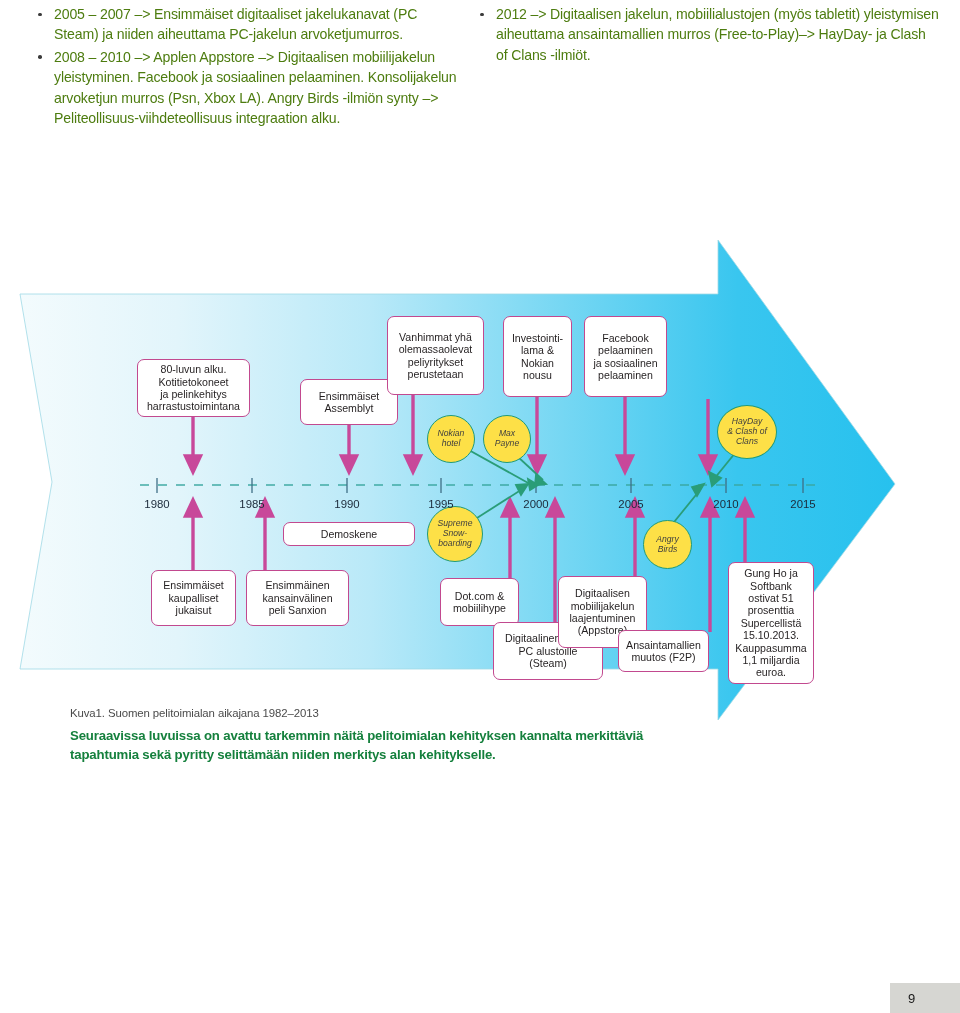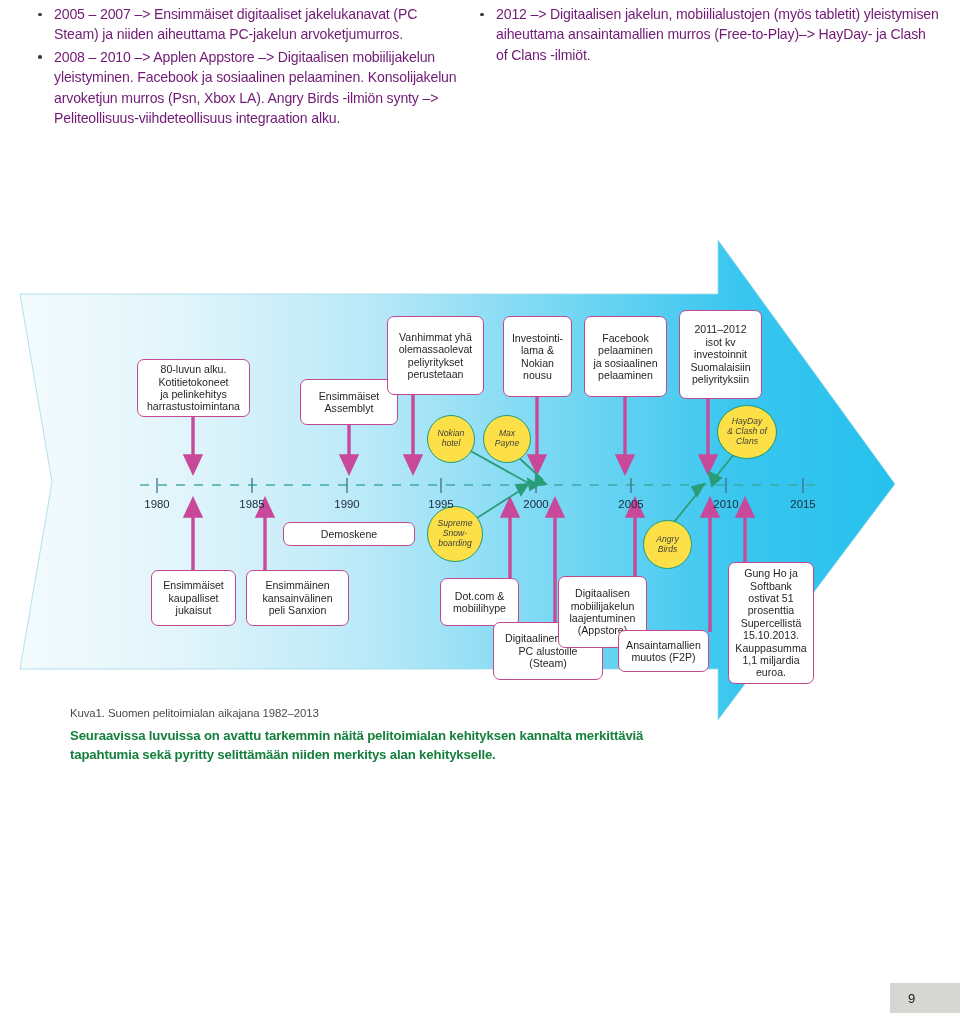--- a/index.html
+++ b/index.html
@@ -19,21 +19,21 @@
   .col{position:absolute;top:4px;}
   .col.left{left:28px;width:430px;}
   .col.right{left:470px;width:470px;}
 
   .bullet{
     position:relative;
     padding-left:26px;
     margin-bottom:2px;
     font-size:14.1px;
     line-height:20.4px;
-    color:#701a75;
+    color:#4d7c0f;
     letter-spacing:-0.15px;
   }
   .bullet:before{
     content:"";
     position:absolute;left:10px;top:8.5px;
     width:3.6px;height:3.6px;border-radius:50%;
     background:#3b3b3b;
   }
 
   
@@ -234,25 +234,20 @@
     <div class="node" style="left:387px;top:84px;width:97px;height:79px;">Vanhimmat yhä
 olemassaolevat
 peliyritykset
 perustetaan</div>
 
     <div class="node" style="left:584px;top:84px;width:83px;height:81px;">Facebook
 pelaaminen
 ja sosiaalinen
 pelaaminen</div>
 
-    <div class="node" style="left:679px;top:78px;width:83px;height:89px;">2011–2012
-isot kv
-investoinnit
-Suomalaisiin
-peliyrityksiin</div>
 
     <div class="oval" style="left:427px;top:183px;width:48px;height:48px;">Nokian
 hotel</div>
 
     <div class="oval" style="left:483px;top:183px;width:48px;height:48px;">Max
 Payne</div>
 
     <div class="oval" style="left:427px;top:274px;width:56px;height:56px;">Supreme
 Snow-
 boarding</div>

